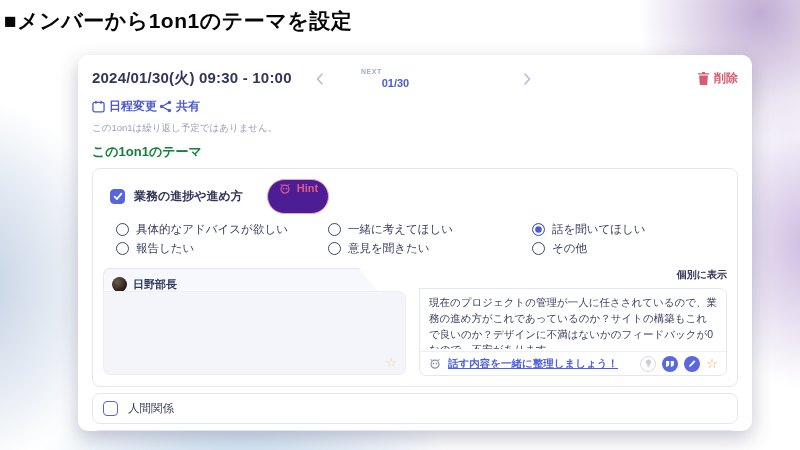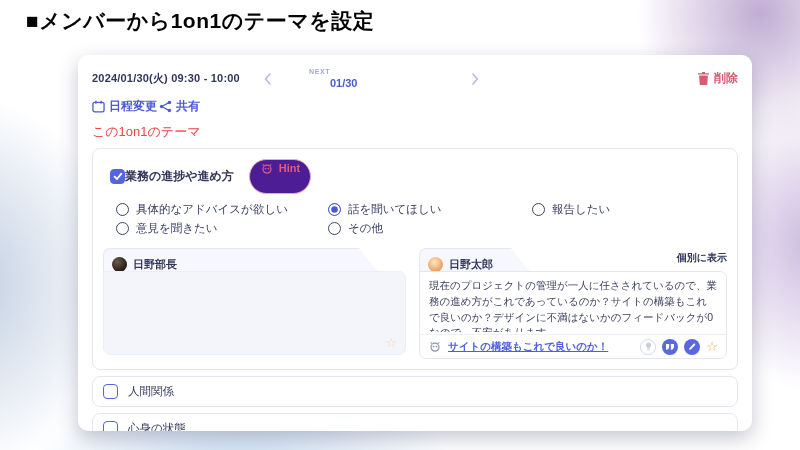--- a/index.html
+++ b/index.html
@@ -5,44 +5,44 @@
   * { margin:0; padding:0; box-sizing:border-box; }
   body { font-family:"Liberation Sans","DejaVu Sans",sans-serif; }
   .stage{
     position:relative; width:800px; height:450px; overflow:hidden; background:
       radial-gradient(175px 185px at 95% 3%,  rgba(152,118,183,.60), rgba(152,118,183,0) 70%),
       radial-gradient(150px 210px at 101% 54%, rgba(163,133,199,.55), rgba(163,133,199,0) 70%),
       radial-gradient(230px 270px at -5% 63%,  rgba(122,152,193,.50), rgba(122,152,193,0) 70%),
       radial-gradient(300px 210px at 30% 110%, rgba(148,190,226,.55), rgba(148,190,226,0) 72%),
       #ffffff;
   }
-  .page-title{ position:absolute; left:26px; top:7px; font-size:21px; font-weight:bold; color:#050505; letter-spacing:.5px;}
+  .page-title{ position:absolute; left:4px; top:7px; font-size:21px; font-weight:bold; color:#050505; letter-spacing:.5px;}
   .card{
     position:absolute; left:78px; top:55px; width:674px; height:376px; background:#fff;
     border-radius:10px; box-shadow:0 7px 20px rgba(45,45,90,.28); padding:10px 14px; overflow:hidden;
   }
   
   .card-head{ display:flex; align-items:center; height:27px; }
-  .dt{ font-size:11px; font-weight:700; color:#32365a; letter-spacing:.2px;text-align:center;}
+  .dt{ font-size:15px; font-weight:700; color:#32365a; letter-spacing:.2px;text-align:center;}
   .nav-btn{ background:none; border:none; cursor:pointer; display:flex; align-items:center; padding:2px;}
   .nav-prev{ margin-left:22px; }
   .next-block{ margin-left:8px; text-align:center; line-height:1; cursor:pointer;}
   .next-cap{ font-size:7px; font-weight:700; color:#a4abc7; letter-spacing:.6px;}
   .next-date{ font-size:11px; font-weight:700; color:#4b5ad0; margin-top:3px;margin-left:48px;}
   .nav-next{ margin-left:112px; }
   .delete-btn{ margin-left:auto; background:none; border:none; cursor:pointer; color:#d65c72;
     font-size:12px; font-weight:600; display:flex; align-items:center; gap:5px; font-family:inherit;}
   
   .actions-row{ display:flex; align-items:center; gap:2px; margin-top:5px; height:18px;}
   .action{ color:#4b5ad0; font-size:12px; font-weight:600; display:inline-flex; align-items:center; gap:4px; cursor:pointer;}
   .note{ font-size:9.5px; color:#9aa0b6; margin-top:7px;}
-  .sec-heading{ font-size:13px; font-weight:400; color:#ef4444; margin-top:8px;}
+  .sec-heading{ font-size:13px; font-weight:700; color:#15803d; margin-top:8px;}
   
   .theme-box{ border:1px solid #e4e7f3; border-radius:8px; margin-top:7px; padding:8px 10px 10px;}
-  .topic-row{ display:flex; align-items:center; padding:2px 0 3px 7px;}
+  .topic-row{ display:flex; align-items:center; gap:9px; padding:2px 0 3px 7px;}
   .cb{ width:15px; height:15px; border-radius:4px; border:1.5px solid #5565dd; background:#fff;
     display:inline-flex; align-items:center; justify-content:center; cursor:pointer; flex:none;}
   .cb.checked{ background:#5565dd; }
   .topic-label{ font-size:12px; font-weight:600; color:#32365a;}
   .hint-pill{ margin-left:15px; border:1px solid #eea6c0; border-radius:999px; background:#4c1d95; color:#e05c86;
     font-size:11px; font-weight:700; padding:2px 10px 19px; display:inline-flex; align-items:center; gap:5px; cursor:pointer; font-family:inherit;}
   .radio-grid{ display:grid; grid-template-columns:212px 204px auto; row-gap:4px; padding:5px 0 5px 13px;}
   .radio{ display:flex; align-items:center; gap:7px; font-size:11.5px; color:#383c5e; cursor:pointer;}
   .rb{ width:13px; height:13px; border-radius:50%; border:1.5px solid #40446a; background:#fff; flex:none;}
   .radio.selected .rb{ border-color:#4b5ad0; background:#4b5ad0; box-shadow:inset 0 0 0 2.2px #fff;}
@@ -133,20 +133,21 @@
               <circle cx="11.2" cy="2.6" r="1.9" fill="currentColor"></circle>
               <circle cx="2.8" cy="7" r="1.9" fill="currentColor"></circle>
               <circle cx="11.2" cy="11.4" r="1.9" fill="currentColor"></circle>
               <path d="M4.4 6.1 L9.6 3.4 M4.4 7.9 L9.6 10.6" stroke="currentColor" stroke-width="1.3"></path>
             </svg>
         </span>
         <span>共有</span>
       </span>
     </div>
 
+    <div class="note">この1on1は繰り返し予定ではありません。</div>
     <div class="sec-heading">この1on1のテーマ</div>
 
     <div class="theme-box">
 
       <div class="topic-row">
         <span class="cb checked">
           <span>
             <svg width="10" height="9" viewBox="0 0 10 9">
                 <path d="M1.6 4.6 L4 7 L8.4 1.6" stroke="#fff" stroke-width="1.8" fill="none" stroke-linecap="round" stroke-linejoin="round"></path>
               </svg>
@@ -164,20 +165,24 @@
           </span>
           <span>Hint</span>
         </button>
       </div>
 
       <div class="radio-grid">
         <label class="radio">
             <span class="rb"></span>
             <span>具体的なアドバイスが欲しい</span>
           </label>
+        <label class="radio">
+            <span class="rb"></span>
+            <span>一緒に考えてほしい</span>
+          </label>
         <label class="radio selected">
             <span class="rb"></span>
             <span>話を聞いてほしい</span>
           </label>
         <label class="radio">
             <span class="rb"></span>
             <span>報告したい</span>
           </label>
         <label class="radio">
             <span class="rb"></span>
@@ -196,39 +201,35 @@
             <span class="avatar avatar-dark"></span>
             <span>日野部長</span>
           </div>
           <div class="pane-empty">
             <span class="star star-faded">☆</span>
           </div>
         </div>
 
         <div class="panel-right">
           <div class="tab-row">
-            <div class="tab tab-r">
-              <span class="avatar avatar-light"></span>
-              <span>日野太郎</span>
-            </div>
             <span class="disp-toggle">個別に表示</span>
           </div>
           <div class="pane-filled">
             <div class="memo-text">現在のプロジェクトの管理が一人に任さされているので、業務の進め方がこれであっているのか？サイトの構築もこれで良いのか？デザインに不満はないかのフィードバックが0なので、不安があります。
 皆さんの腹の内をがどうなのか心配です。</div>
             <div class="assist-bar">
               <span style="color:#8d93b0;">
                 <svg width="14" height="11" viewBox="0 0 14 11">
                     <path d="M3.4 3 L2.2 0.9 L5 1.9 Z M10.6 3 L11.8 0.9 L9 1.9 Z" fill="currentColor"></path>
                     <circle cx="7" cy="6.2" r="4" fill="none" stroke="currentColor" stroke-width="1.2"></circle>
                     <circle cx="5.5" cy="5.6" r="0.9" fill="currentColor"></circle>
                     <circle cx="8.5" cy="5.6" r="0.9" fill="currentColor"></circle>
                   </svg>
               </span>
-              <a class="assist-link">サイトの構築もこれで良いのか！</a>
+              <a class="assist-link">話す内容を一緒に整理しましょう！</a>
               <span class="bar-icons">
                 <span class="icirc ic-gray">
                   <svg width="7" height="9" viewBox="0 0 7 9">
                       <path d="M3.5 0.5a2.6 2.6 0 0 1 1.4 4.8v1.2h-2.8V5.3A2.6 2.6 0 0 1 3.5 0.5z M2.3 7.3h2.4v1H2.3z" fill="currentColor"></path>
                     </svg>
                 </span>
                 <span class="icirc ic-blue">
                   <svg width="8" height="6" viewBox="0 0 8 6">
                       <path d="M0 0h3.2v2.6C3.2 4.6 2.2 5.8 0 6zM4.8 0H8v2.6C8 4.6 7 5.8 4.8 6z" fill="#fff"></path>
                     </svg>

